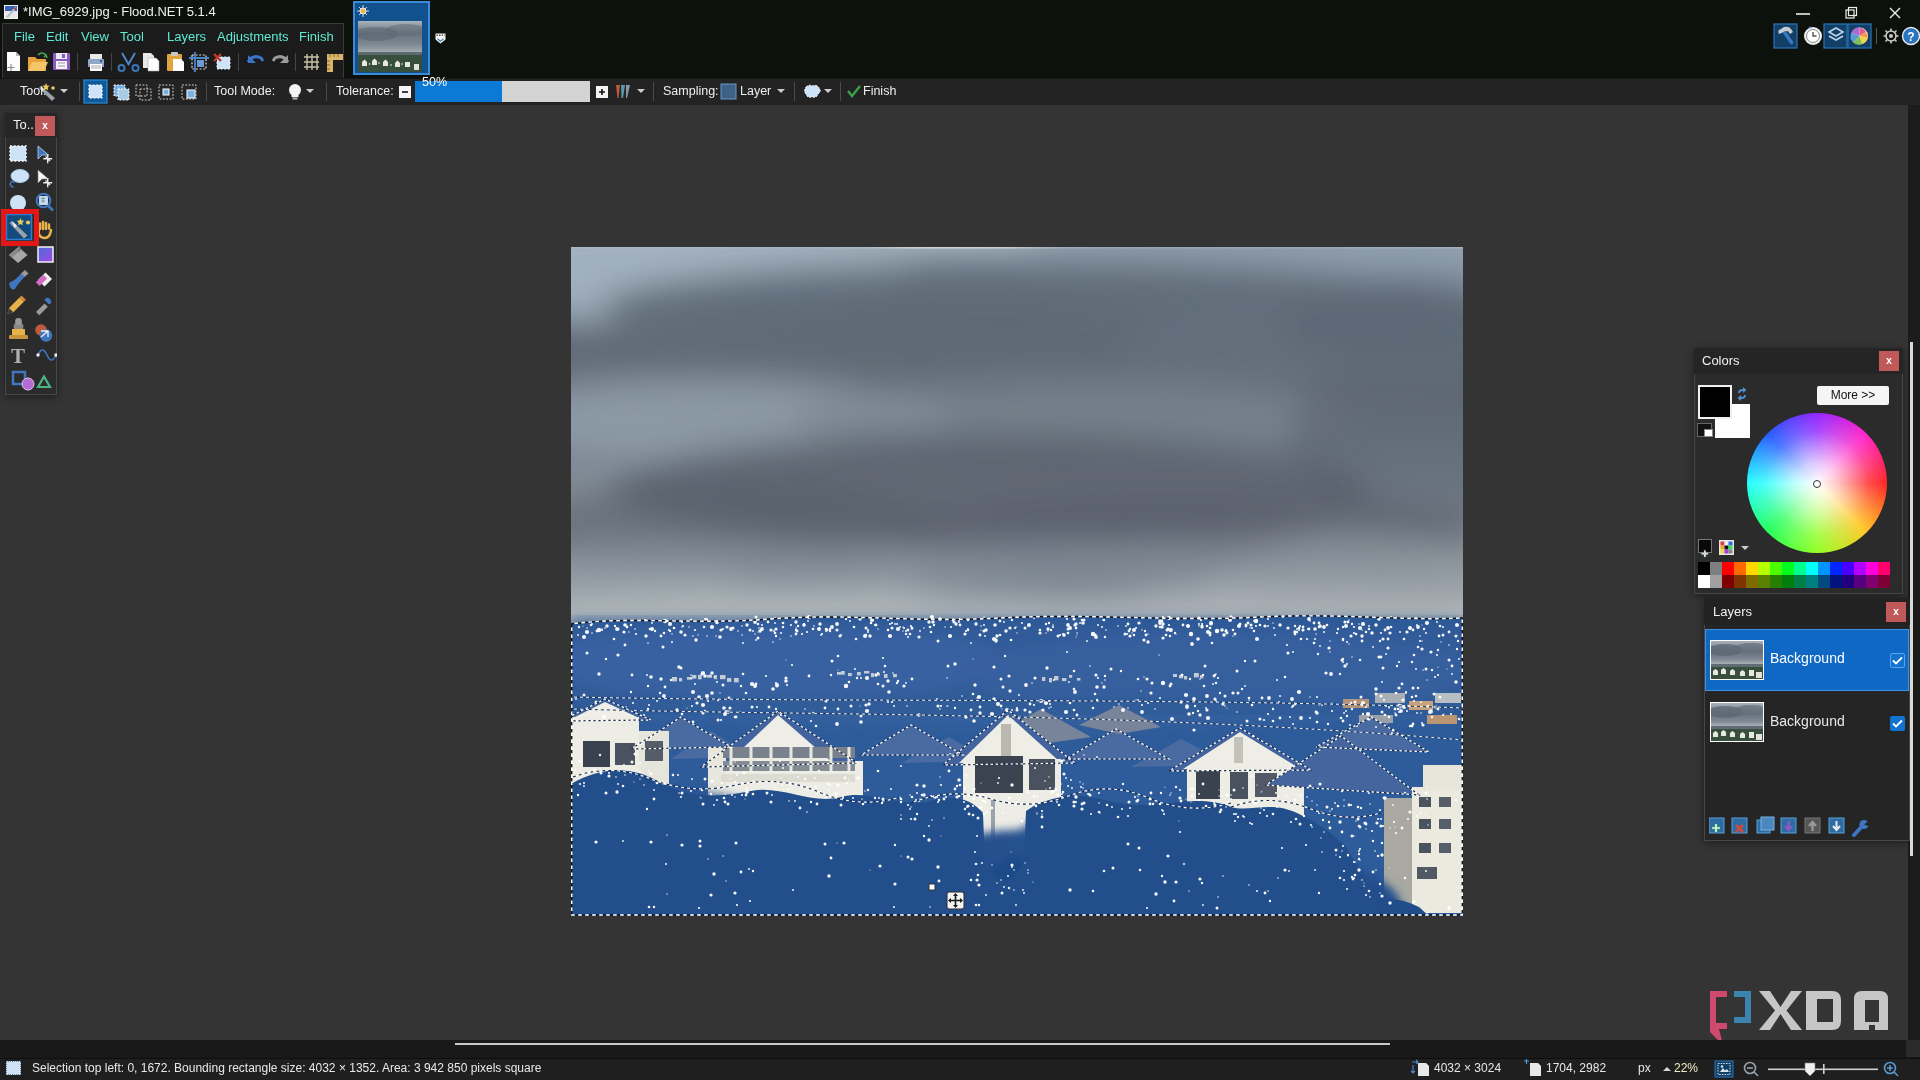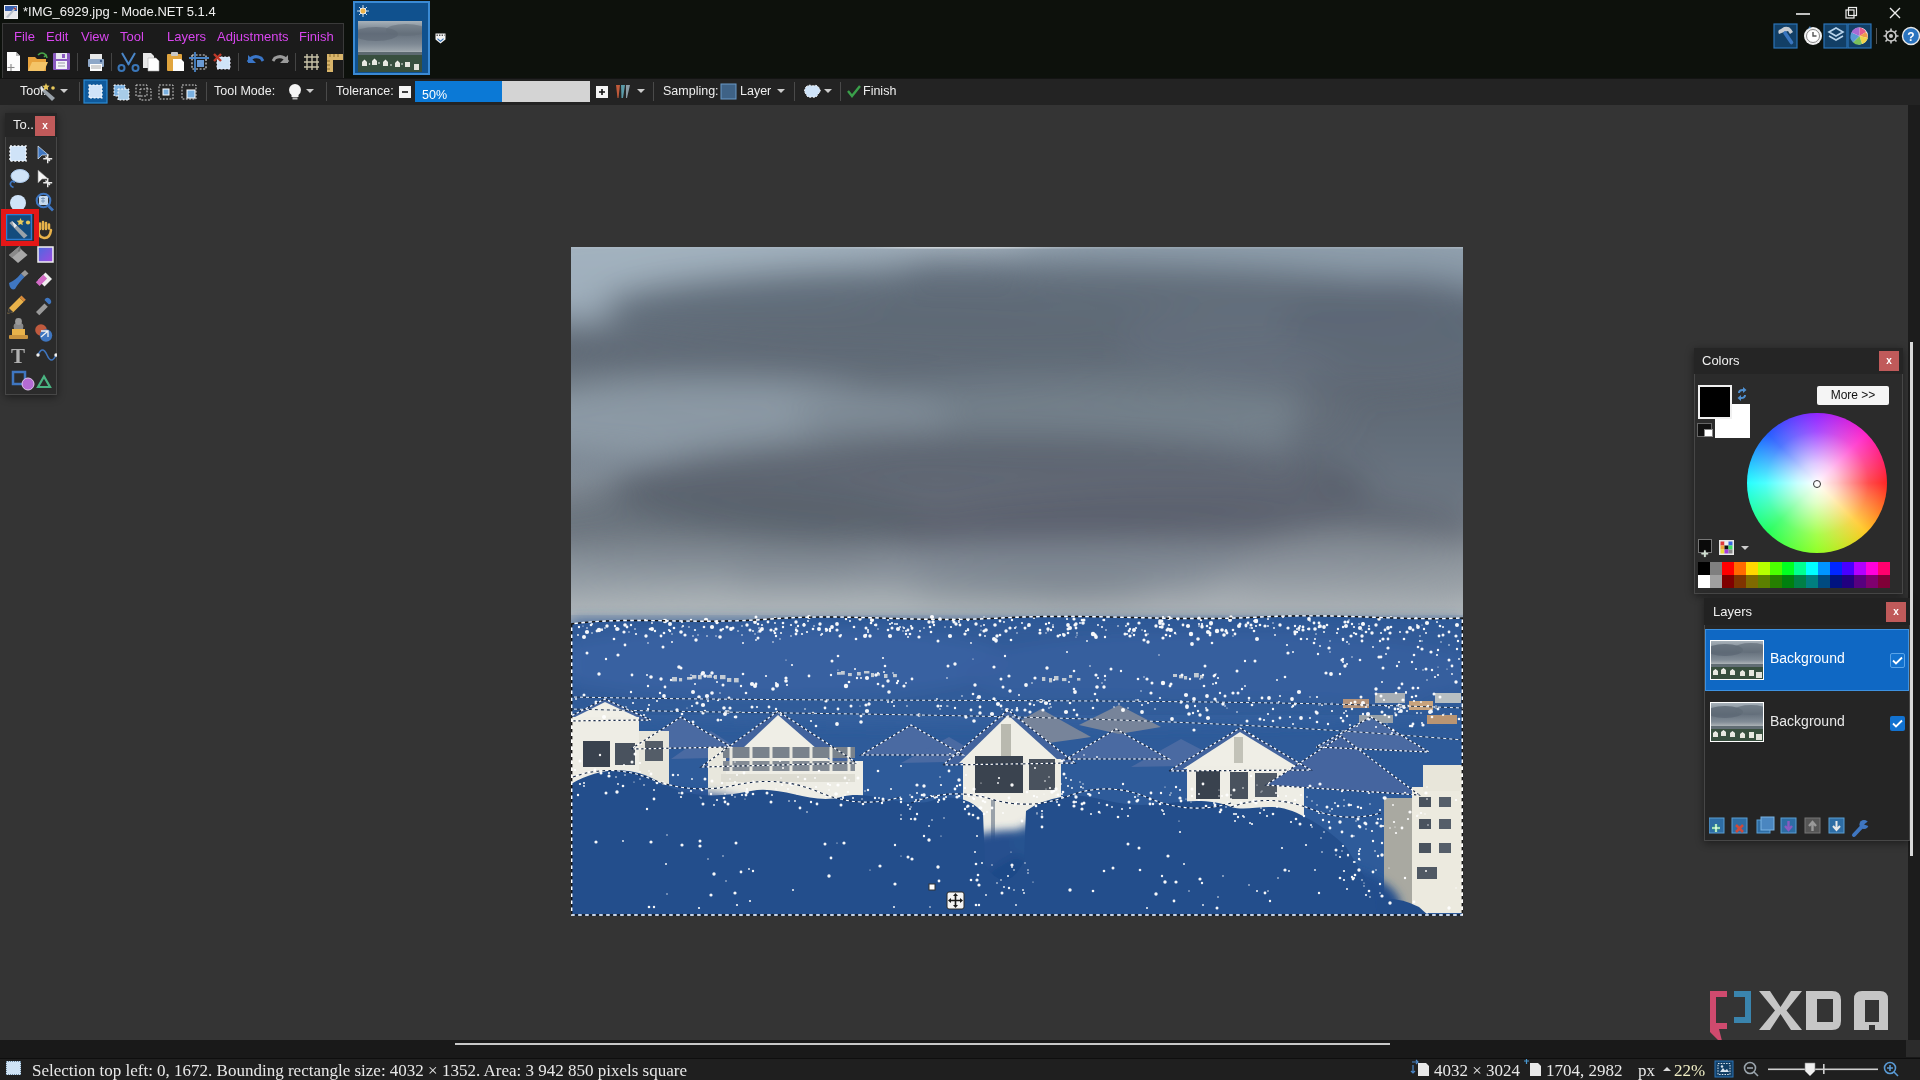--- a/index.html
+++ b/index.html
@@ -2,44 +2,44 @@
 <html><head>
 <meta charset="utf-8">
 <style>
   * { margin:0; padding:0; box-sizing:border-box; }
   html,body { width:1920px; height:1080px; overflow:hidden; background:#343434;
     font-family:"Liberation Sans", sans-serif; }
   .abs { position:absolute; }
   #titlebar { left:0; top:0; width:1920px; height:78px; background:#0d110c; }
   #menupanel { left:2px; top:23px; width:342px; height:55px; background:#1b1b1b;
     border-top:1px solid #3a3a3a; border-left:1px solid #3a3a3a; border-right:1px solid #3a3a3a; }
-  .menu { color:#d946ef; font-size:13px; top:29px; }
+  .menu { color:#5eead4; font-size:13px; top:29px; }
   #optionsbar { left:0; top:78px; width:1920px; height:27px; background:#232323; border-top:1px solid #141414; }
   .optxt { color:#eeeeee; font-size:12.5px; top:84px; }
   #statusbar { left:0; top:1058px; width:1920px; height:22px; background:#1f1f1f; border-top:1px solid #0e0e0e; }
-  .sbtxt { color:#e8e8e8; font-size:17px; top:1061px;font-family:Liberation Serif, serif; }
+  .sbtxt { color:#e8e8e8; font-size:12px; top:1061px; }
   .panel { background:#2a2a2a; border:1px solid #474747; box-shadow:0 2px 8px rgba(0,0,0,.45); }
   .ptitle { color:#f0f0f0; font-size:13px; }
   .closebtn { background:#c05a5a; color:#fff; font-size:10px; font-weight:bold;
     text-align:center; }
   .sw { display:inline-block; width:12px; height:13px; }
 </style>
 </head>
 <body>
 <div class="abs" id="titlebar"></div>
 <div class="abs" id="menupanel"></div>
 
 <svg class="abs" style="left:4px;top:5px" width="14" height="14" viewBox="0 0 14 14">
   <rect x="0" y="0" width="14" height="14" fill="#f2f2f2"></rect>
   <rect x="1" y="1" width="12" height="5" fill="#3a62b0"></rect>
   <rect x="1" y="6" width="12" height="7" fill="#e8e8ea"></rect>
   <path d="M2 12 L11 2 l1.6 1 L4 13 Z" fill="#b8c0cc"></path>
   <path d="M10 3 l2 1.4" stroke="#a03030" stroke-width="1.4"></path>
 </svg>
-<div class="abs" style="left:23px;top:4px;color:#f0f0f0;font-size:13px">*IMG_6929.jpg - Mode.NET 5.1.4</div>
+<div class="abs" style="left:23px;top:4px;color:#f0f0f0;font-size:13px">*IMG_6929.jpg - Flood.NET 5.1.4</div>
 
 <div class="abs menu" style="left:14px">File</div>
 <div class="abs menu" style="left:46px">Edit</div>
 <div class="abs menu" style="left:81px">View</div>
 <div class="abs menu" style="left:120px">Tool</div>
 <div class="abs menu" style="left:167px">Layers</div>
 <div class="abs menu" style="left:217px">Adjustments</div>
 <div class="abs menu" style="left:299px">Finish</div>
 
 <svg class="abs" style="left:1790px;top:6px" width="120" height="16" viewBox="0 0 120 16">
@@ -258,21 +258,21 @@
 
   <path d="M806 9 q3 -3 7 -1 q4 -2 6 2 q3 3 -1 6 q-1 4 -6 3 q-5 1 -6 -3 q-3 -3 0 -7" fill="#cfe3f8" stroke="#fff" stroke-width="1" stroke-dasharray="1.8 1.5"></path>
   <path d="M824 11 l4 4 l4 -4 z" fill="#ccc"></path>
   <rect x="840" y="4" width="1" height="19" fill="#4a4a4a"></rect>
 
   <path d="M848 13 l4 5 l8 -10" stroke="#3aa04a" stroke-width="2.4" fill="none"></path>
 </svg>
 
 <div class="abs" style="left:415px;top:81px;width:175px;height:21px;background:#d4d4d4"></div>
 <div class="abs" style="left:415px;top:81px;width:87px;height:21px;background:#0b79d6"></div>
-<div class="abs" style="left:422px;top:88px;color:#fff;font-size:12.5px">50%</div>
+<div class="abs" style="left:422px;top:75px;color:#fff;font-size:12.5px">50%</div>
 
 <div class="abs" id="statusbar"></div>
 <div class="abs sbtxt" style="left:32px">Selection top left: 0, 1672. Bounding rectangle size: 4032 × 1352. Area: 3 942 850 pixels square</div>
 <div class="abs" style="left:6px;top:1061px;width:15px;height:14px;background:#cfe3f5;border:1px dotted #6b869c"></div>
 <div class="abs sbtxt" style="left:1434px">4032 × 3024</div>
 <div class="abs sbtxt" style="left:1546px">1704, 2982</div>
 <div class="abs sbtxt" style="left:1638px">px</div>
 <div class="abs sbtxt" style="left:1674px;color:#efedc4">22%</div>
 
 <svg class="abs" style="left:1410px;top:1059px" width="500" height="20" viewBox="0 0 500 20">

